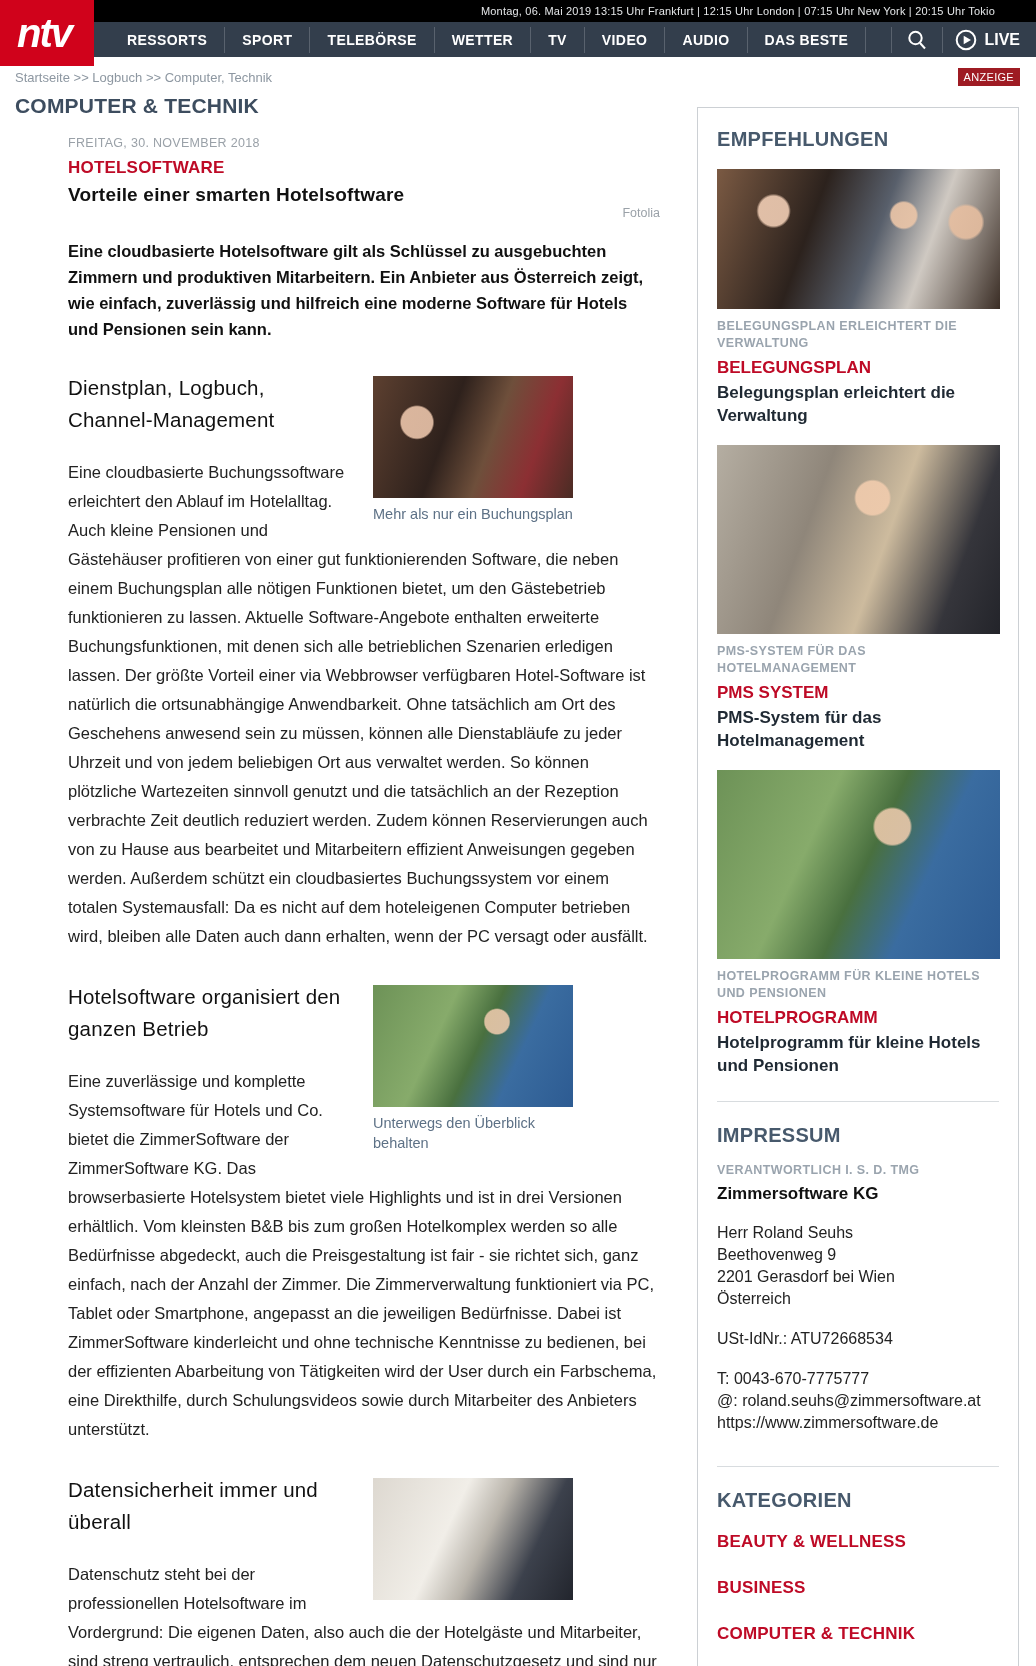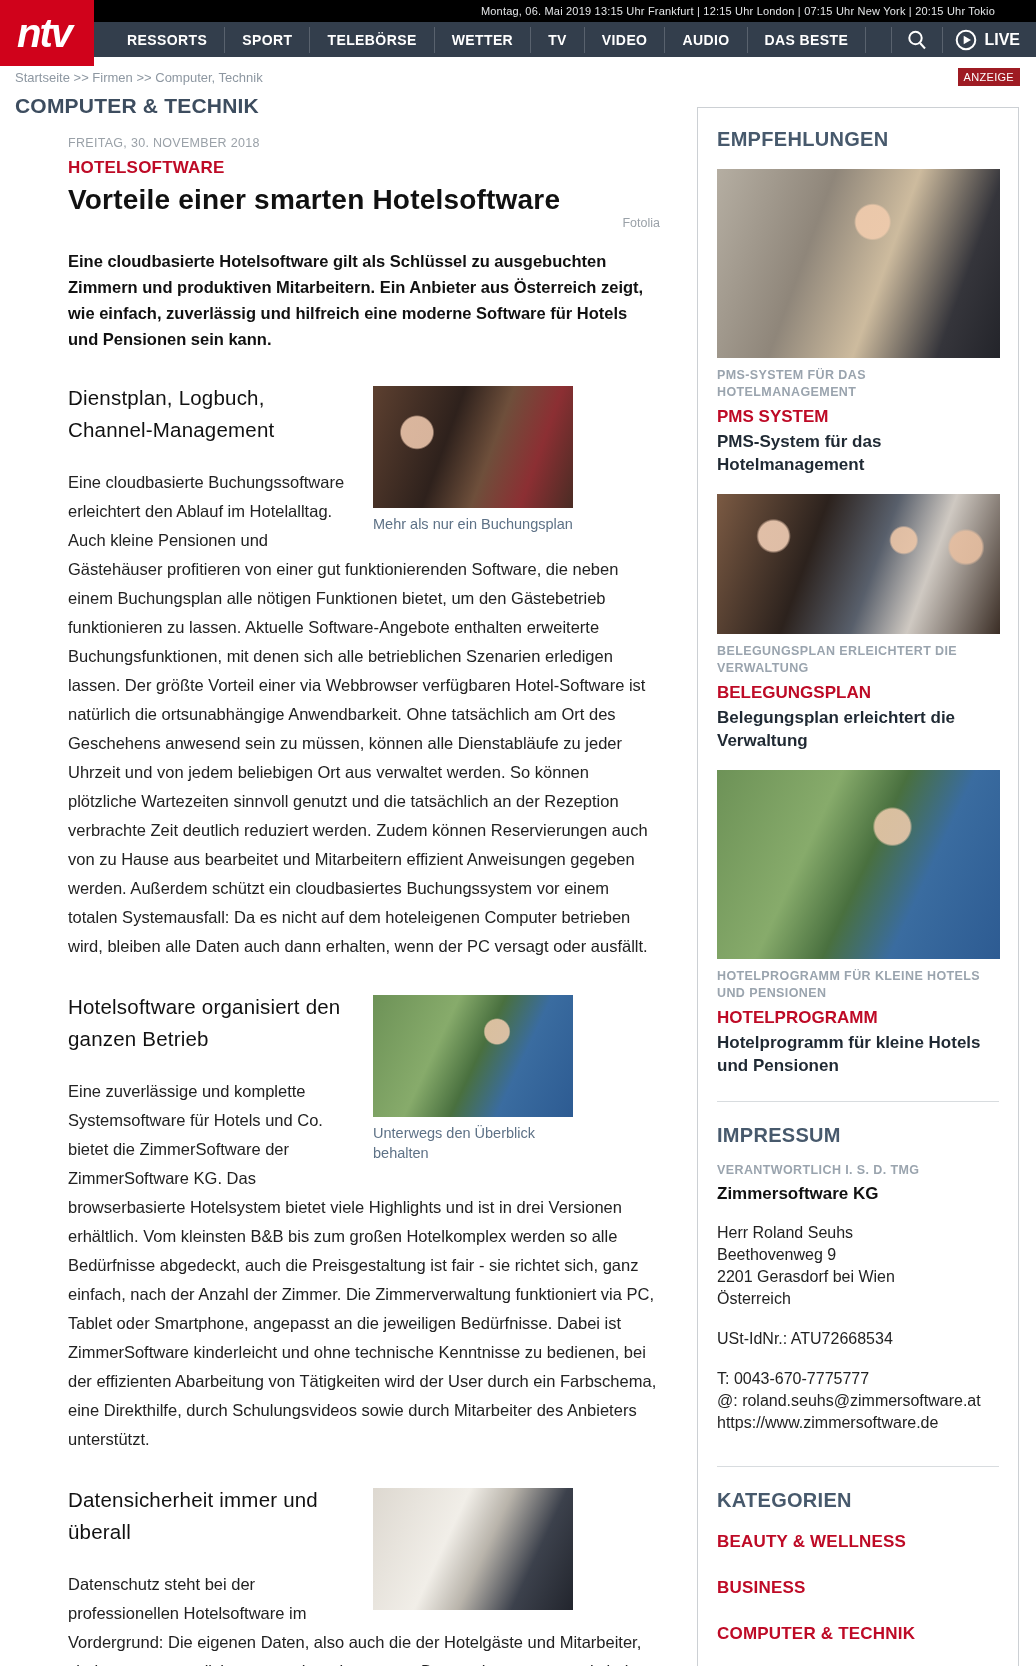--- a/index.html
+++ b/index.html
@@ -42,21 +42,21 @@
     margin-left:auto; background:#9e1b23; color:#fff; font-size:11px; font-weight:normal;
     padding:3px 6px; letter-spacing:.3px;
   }
   
   .content { display:flex; padding:2px 17px 0 15px; }
   .main { width:645px; }
   .page-title { color:#3d4d5f; font-size:21px; font-weight:bold; letter-spacing:.2px; }
   .article { margin:18px 0 0 53px; width:592px; }
   .art-date { color:#9aa1a8; font-size:12.5px; letter-spacing:.3px; }
   .kicker { color:#be0a26; font-size:17px; font-weight:bold; margin-top:8px; letter-spacing:.2px; }
-  .headline { color:#111; font-size:28px; font-weight:bold; margin-top:6px; letter-spacing:.2px; }
+  .headline { color:#111; font-size:19px; font-weight:bold; margin-top:6px; letter-spacing:.2px; }
   .credit { color:#9aa1a8; font-size:12.5px; text-align:right; }
   .intro {
     font-weight:bold; font-size:16.5px; line-height:26px; margin-top:18px; color:#111;
   }
   .section { margin-top:30px; }
   .section h2 {
     font-size:20.5px; font-weight:normal; color:#111; line-height:32px; letter-spacing:.2px;
   }
   .body-txt { font-size:16.5px; line-height:29px; color:#222; margin-top:22px; }
   .art-fig { float:right; width:214px; margin:4px 73px 8px 24px; }
@@ -162,21 +162,21 @@
       </span>
       <span>LIVE</span>
     </div>
   </div>
 </div>
 
 <div class="crumbrow">
   <div class="crumbs">
     <span class="link">Startseite</span>
     <span>&gt;&gt;</span>
-    <span class="link">Firmen</span>
+    <span class="link">Logbuch</span>
     <span>&gt;&gt;</span>
     <span class="link">Computer, Technik</span>
   </div>
   <div class="ad-badge">ANZEIGE</div>
 </div>
 
 <div class="content">
 
   <div class="main">
     <h1 class="page-title">COMPUTER &amp; TECHNIK</h1>
@@ -215,31 +215,31 @@
         <h2>Datensicherheit immer und überall</h2>
         <p class="body-txt">Datenschutz steht bei der professionellen Hotelsoftware im Vordergrund: Die eigenen Daten, also auch die der Hotelgäste und Mitarbeiter, sind streng vertraulich, entsprechen dem neuen Datenschutzgesetz und sind nur via Zugangsdaten einsehbar. Die Daten verbleiben stets auf Servern in Österreich und anderen EU-Ländern,</p>
       </div>
     </div>
   </div>
 
   <div class="sidebar">
     <div class="sb-heading">EMPFEHLUNGEN</div>
 
     <div class="sb-card">
+      <div class="ph ph-lobby sb-img-1"></div>
+      <div class="sb-eyebrow">BELEGUNGSPLAN ERLEICHTERT DIE VERWALTUNG</div>
+      <div class="sb-kicker">BELEGUNGSPLAN</div>
+      <div class="sb-title">Belegungsplan erleichtert die Verwaltung</div>
+    </div>
+
+    <div class="sb-card">
       <div class="ph ph-car sb-img-2"></div>
       <div class="sb-eyebrow">PMS-SYSTEM FÜR DAS HOTELMANAGEMENT</div>
       <div class="sb-kicker">PMS SYSTEM</div>
       <div class="sb-title">PMS-System für das Hotelmanagement</div>
-    </div>
-
-    <div class="sb-card">
-      <div class="ph ph-lobby sb-img-1"></div>
-      <div class="sb-eyebrow">BELEGUNGSPLAN ERLEICHTERT DIE VERWALTUNG</div>
-      <div class="sb-kicker">BELEGUNGSPLAN</div>
-      <div class="sb-title">Belegungsplan erleichtert die Verwaltung</div>
     </div>
 
     <div class="sb-card">
       <div class="ph ph-park sb-img-3"></div>
       <div class="sb-eyebrow">HOTELPROGRAMM FÜR KLEINE HOTELS UND PENSIONEN</div>
       <div class="sb-kicker">HOTELPROGRAMM</div>
       <div class="sb-title">Hotelprogramm für kleine Hotels und Pensionen</div>
     </div>
 
     <hr class="sb-divider">

